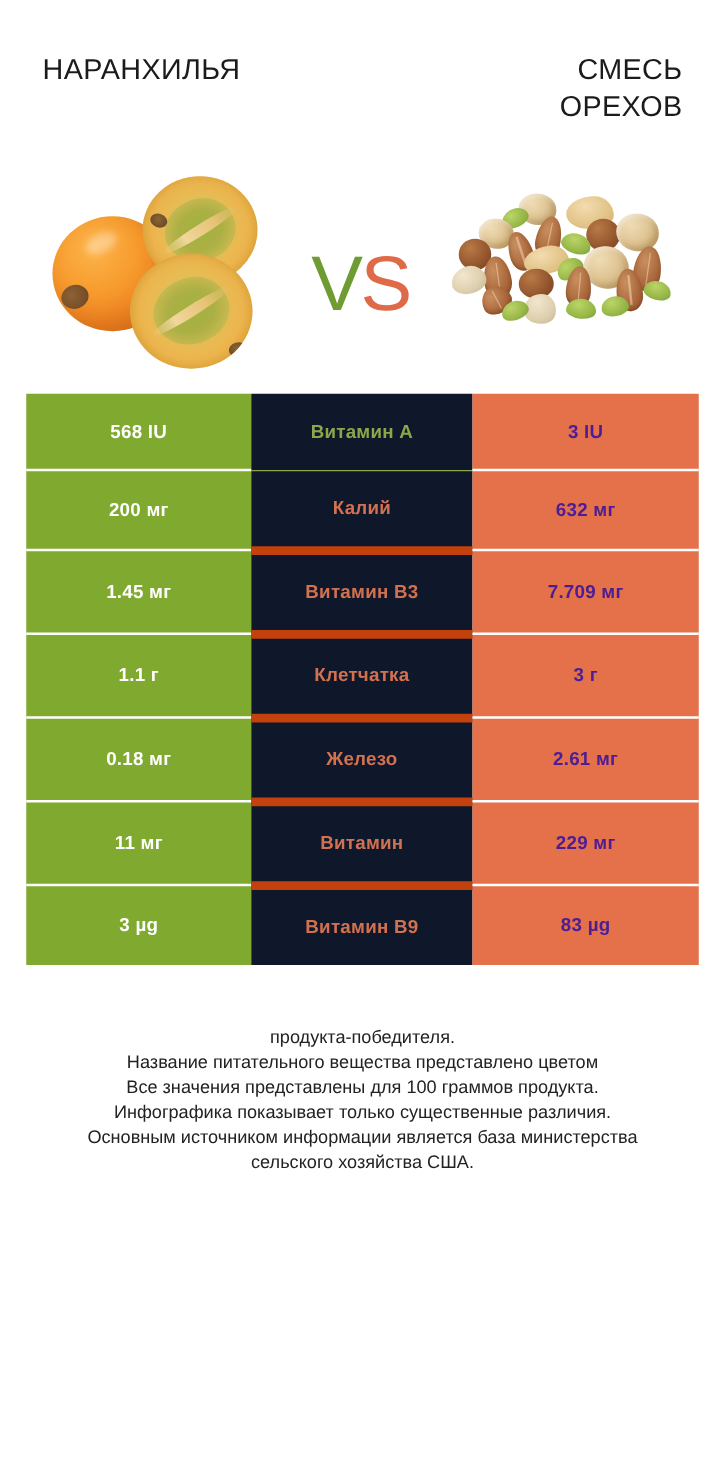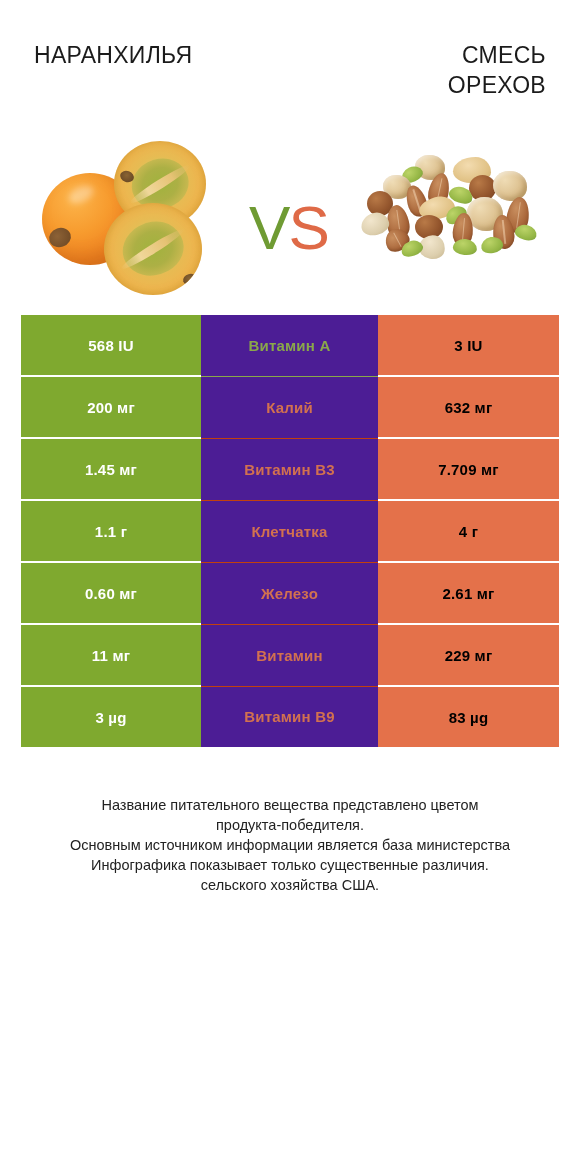--- a/index.html
+++ b/index.html
@@ -225,28 +225,28 @@
   .col-mid   { width: 177px; }
   .col-right { width: 181px; }
 
   .cell-left {
     background: #7fa92f;
     color: #ffffff;
     border-bottom: 2px solid #ffffff;
   }
   .cell-right {
     background: #e4714a;
-    color: #000000;
+    color: #4c1d95;
     border-bottom: 2px solid #ffffff;
   }
   .cell-mid {
-    background: #4c1d95;
+    background: #0f172a;
   }
   .cell-mid.win-left  { border-bottom: 1px solid #8aa84a; color: #8aa84a; }
-  .cell-mid.win-right { border-bottom: 1px solid #c2410c; color: #d2714f; }
+  .cell-mid.win-right { border-bottom: 7px solid #c2410c; color: #d2714f; }
   .table tr:last-child .cell-left,
   .table tr:last-child .cell-right { border-bottom: none; }
   .table tr:last-child .cell-mid   { border-bottom: none; }
 
   
   .footer {
     margin: 48px auto 0 auto;
     width: 540px;
     text-align: center;
     font-size: 14.5px;
@@ -331,39 +331,40 @@
         <td class="cell-right">632 мг</td>
       </tr>
       <tr>
         <td class="cell-left">1.45 мг</td>
         <td class="cell-mid win-right">Витамин B3</td>
         <td class="cell-right">7.709 мг</td>
       </tr>
       <tr>
         <td class="cell-left">1.1 г</td>
         <td class="cell-mid win-right">Клетчатка</td>
-        <td class="cell-right">4 г</td>
-      </tr>
-      <tr>
-        <td class="cell-left">0.60 мг</td>
+        <td class="cell-right">3 г</td>
+      </tr>
+      <tr>
+        <td class="cell-left">0.18 мг</td>
         <td class="cell-mid win-right">Железо</td>
         <td class="cell-right">2.61 мг</td>
       </tr>
       <tr>
         <td class="cell-left">11 мг</td>
         <td class="cell-mid win-right">Витамин</td>
         <td class="cell-right">229 мг</td>
       </tr>
       <tr>
         <td class="cell-left">3 µg</td>
         <td class="cell-mid win-right">Витамин B9</td>
         <td class="cell-right">83 µg</td>
       </tr>
     </tbody>
 </table>
 
 <div class="footer">
+    <div>продукта-победителя.</div>
     <div>Название питательного вещества представлено цветом</div>
-    <div>продукта-победителя.</div>
+    <div>Все значения представлены для 100 граммов продукта.</div>
+    <div>Инфографика показывает только существенные различия.</div>
     <div>Основным источником информации является база министерства</div>
-    <div>Инфографика показывает только существенные различия.</div>
     <div>сельского хозяйства США.</div>
   </div>
 
 </body></html>

